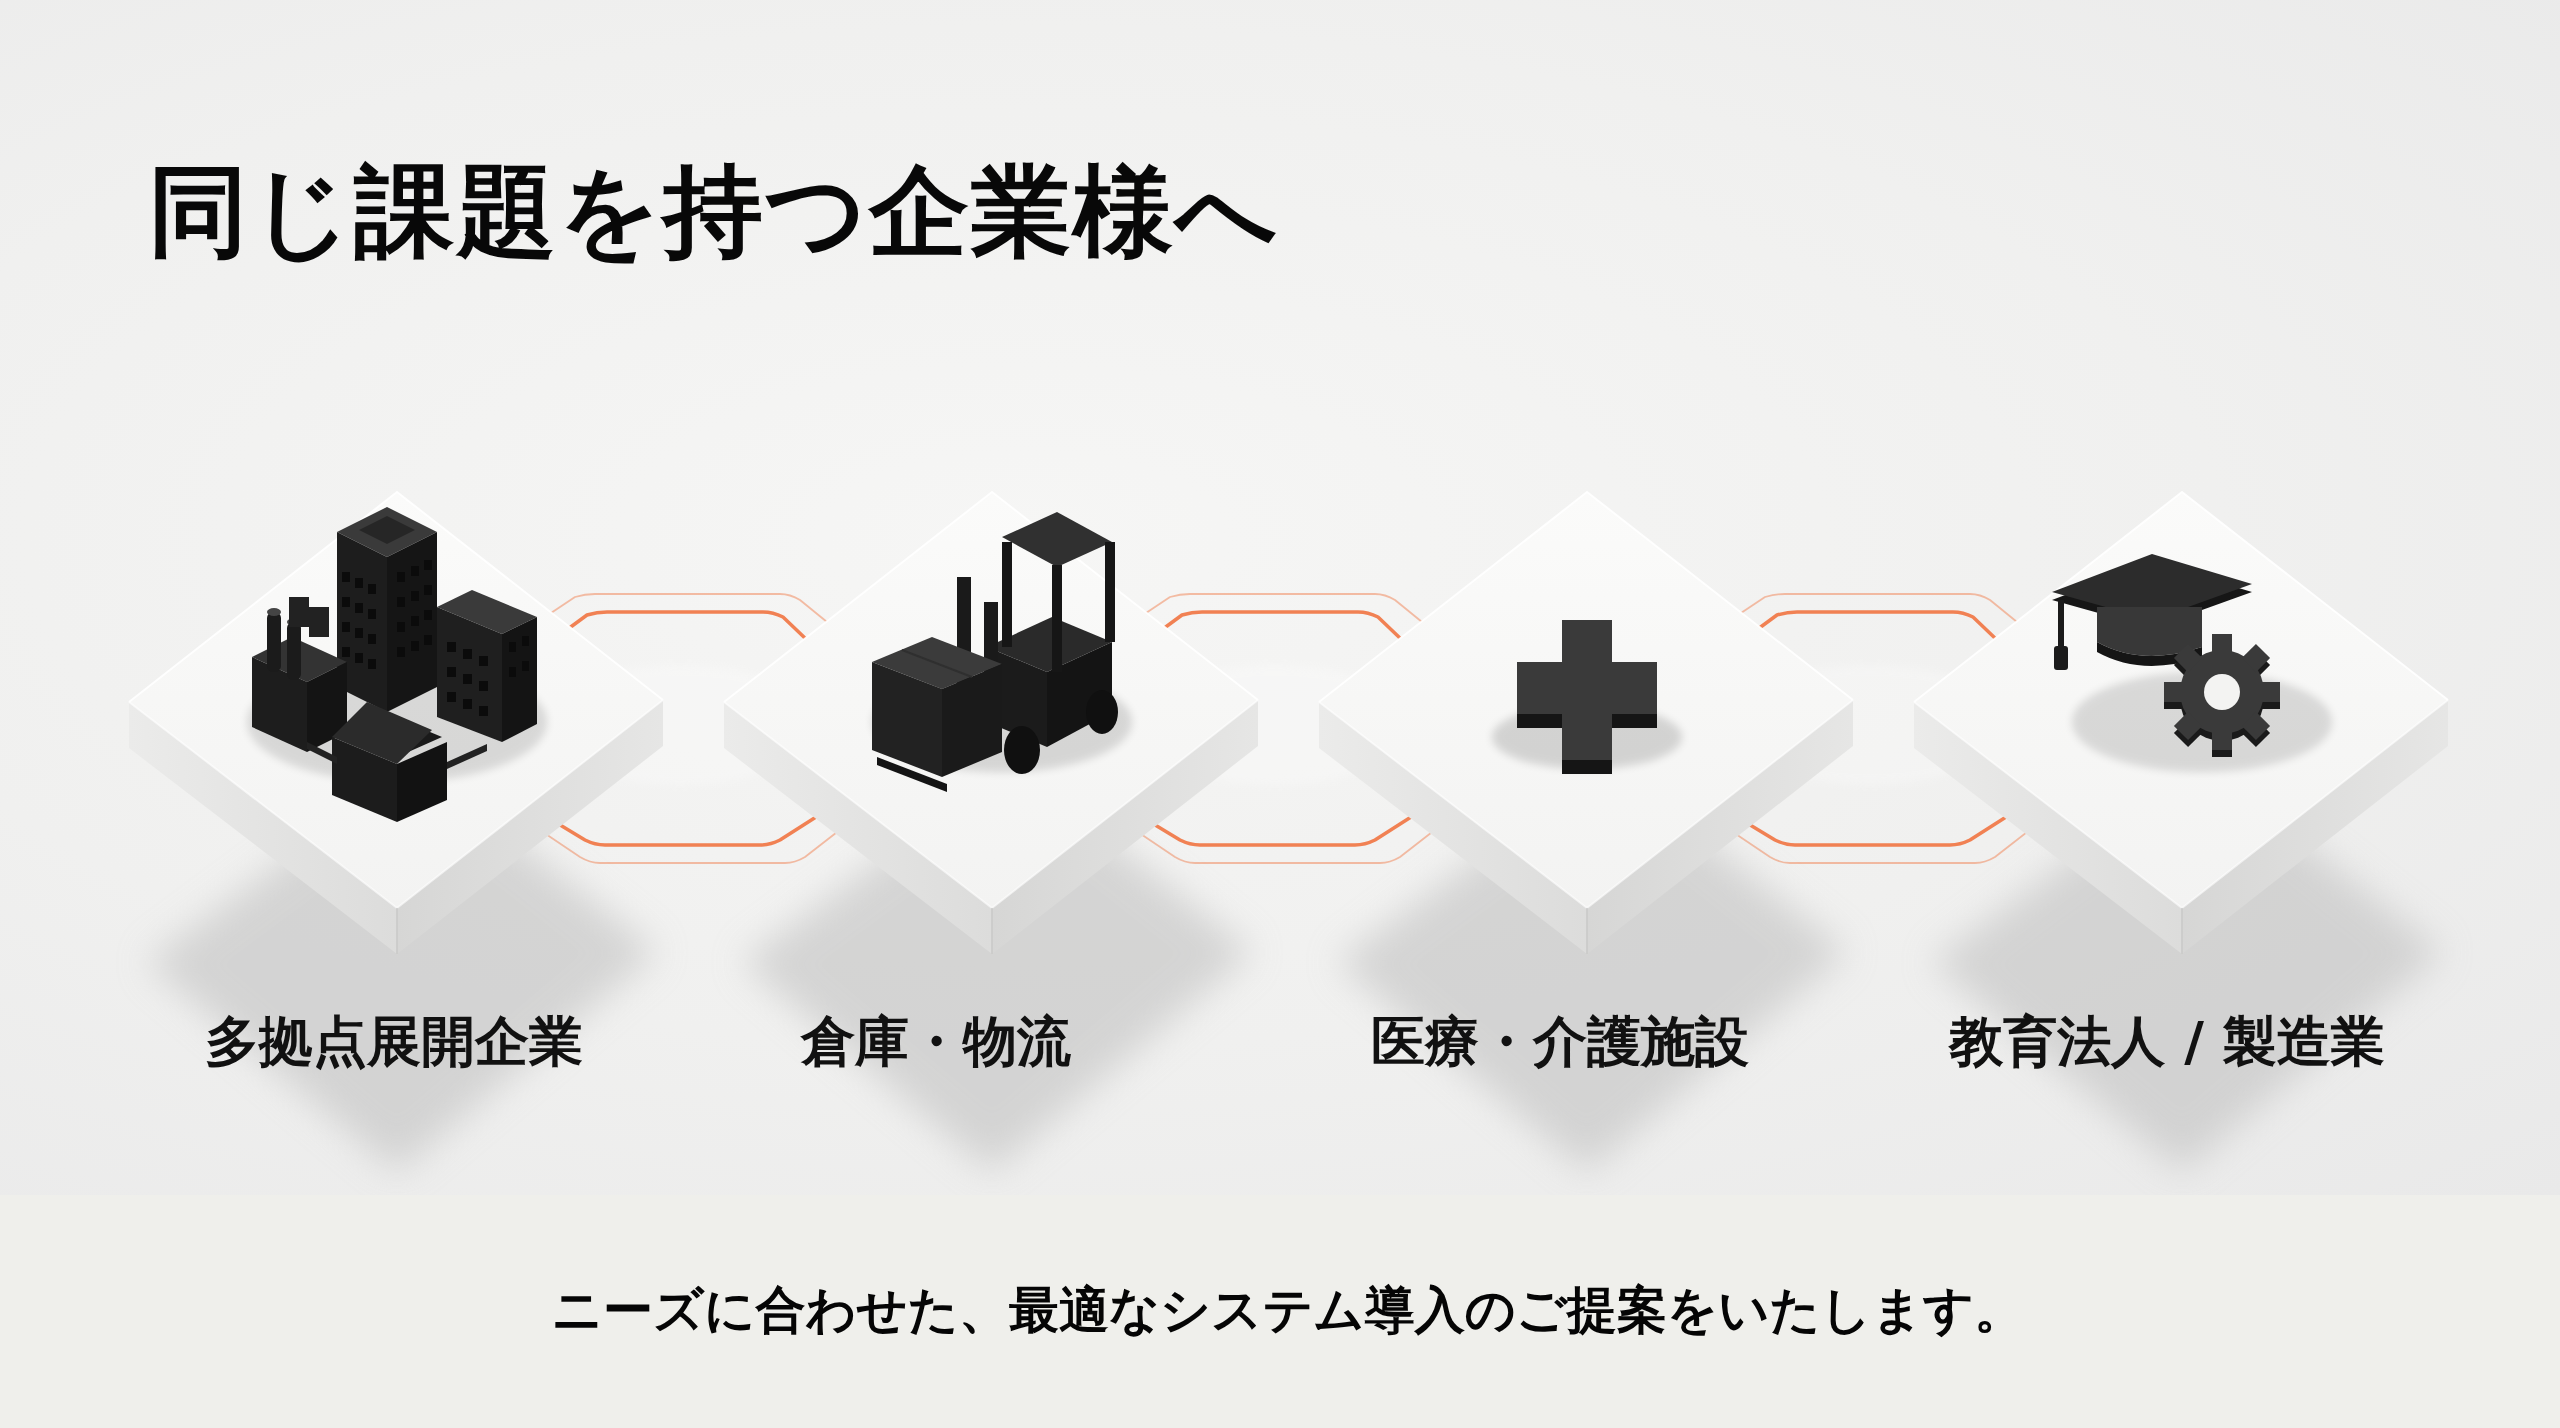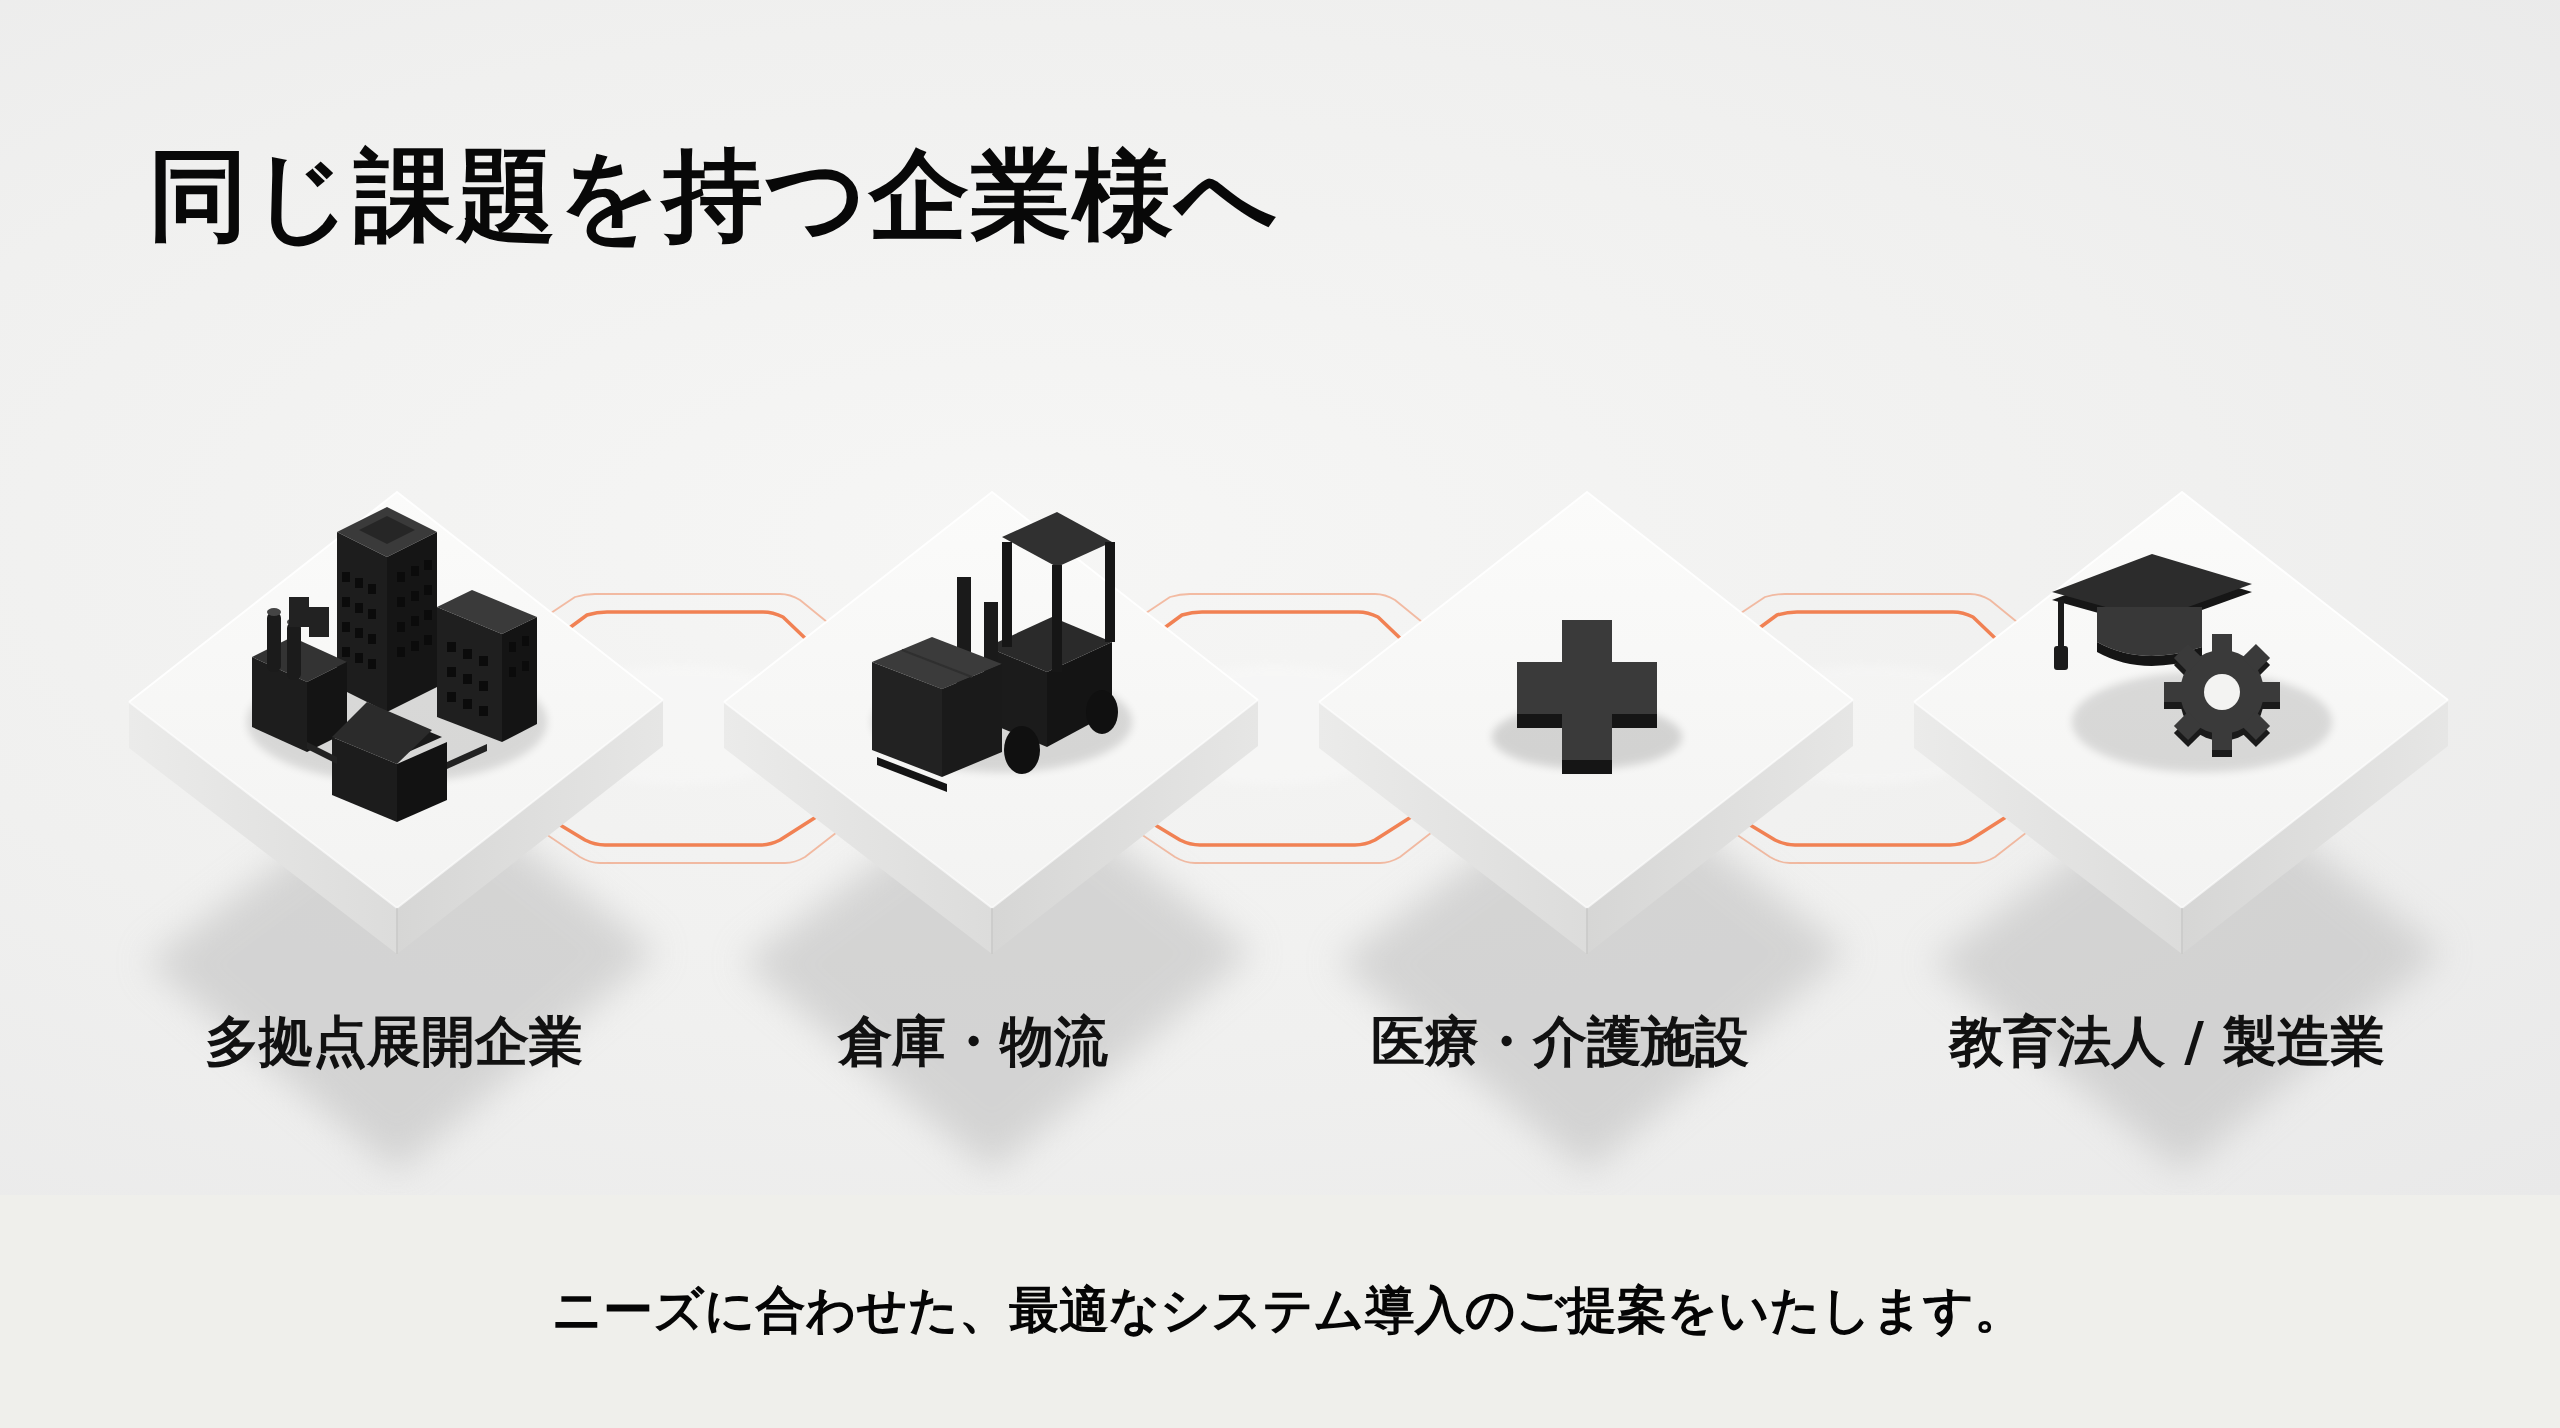--- a/index.html
+++ b/index.html
@@ -11,21 +11,21 @@
   }
   .hero {
     position: absolute; left: 0; top: 0; width: 2560px; height: 1195px;
     background: radial-gradient(ellipse at 40% 45%, #f6f6f5 0%, #f0f0ef 55%, #e9e9e9 100%);
   }
   .band {
     position: absolute; left: 0; top: 1195px; width: 2560px; height: 233px;
     background: #efefeb;
   }
   .title {
-    position: absolute; left: 148px; top: 136px;
+    position: absolute; left: 148px; top: 152px;
     font-size: 100px; font-weight: bold; letter-spacing: 2px;
     line-height: 1.2; white-space: nowrap; color: #080808;
   }
   svg.scene { position: absolute; left: 0; top: 0; }
   .label {
     position: absolute; top: 966px; width: 600px; margin-left: -300px;
     text-align: center; font-size: 54px; font-weight: bold; white-space: nowrap;
     line-height: 1.2; color: #111; margin-top: 44px;
   }
   .footer-text {
@@ -249,17 +249,17 @@
           <rect x="-58" y="-10" width="20" height="20" transform="rotate(45)"></rect>
             <rect x="38" y="-10" width="20" height="20" transform="rotate(45)"></rect>
         </g>
         <circle r="18" fill="#f3f3f2"></circle>
       </g>
     </g>
   </g>
 </svg>
 
 <div class="label" style="left:394px">多拠点展開企業</div>
-<div class="label" style="left:973px">倉庫・物流</div>
+<div class="label" style="left:936px">倉庫・物流</div>
 <div class="label" style="left:1560px">医療・介護施設</div>
 <div class="label" style="left:2167px">教育法人 / 製造業</div>
 
 <div class="footer-text">ニーズに合わせた、最適なシステム導入のご提案をいたします。</div>
 
 </body></html>

